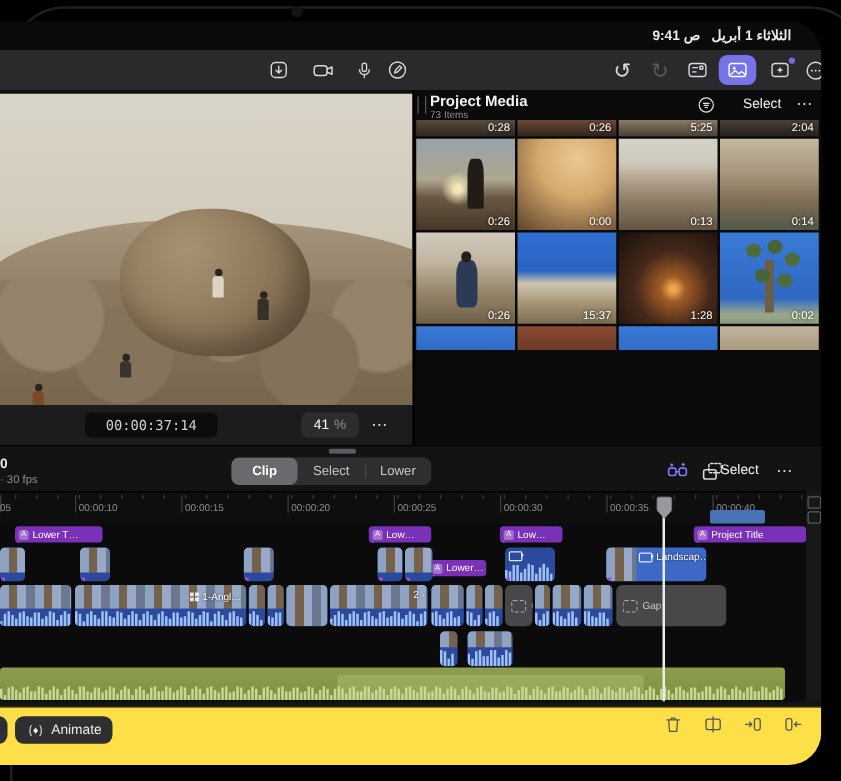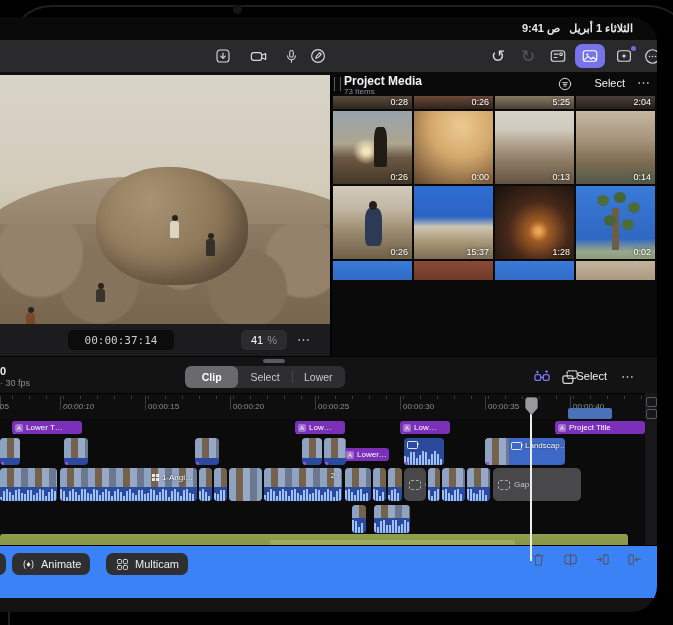--- a/index.html
+++ b/index.html
@@ -132,21 +132,21 @@
   .attach{position:absolute;width:3px;height:3px;background:#9a4ddb;}
   .audio{position:absolute;left:0;background:linear-gradient(180deg,#8d9e4e,#7e9040);border-radius:3px;overflow:hidden;}
   .audio .awav{position:absolute;left:0;right:0;bottom:0;height:11px;display:flex;align-items:flex-end;overflow:hidden;}
   .audio .awav i{flex:0 0 2px;margin-right:1px;background:#c6d893;}
   .audio .alight{position:absolute;left:270px;width:245px;top:6px;bottom:0;background:rgba(222,238,170,.22);border-radius:2px;}
   .playline{position:absolute;width:2px;background:#ececec;z-index:6;}
   .playhead{position:absolute;width:13px;height:18px;background:#98989d;z-index:7;border:1px solid #6a6a6e;box-sizing:border-box;
     clip-path:polygon(0 0,100% 0,100% 60%,50% 100%,0 60%);border-radius:3px;}
   .scrollstrip{position:absolute;left:645px;top:36px;width:12px;height:168px;background:#18181a;}
   .pagebox{position:absolute;left:1px;width:9px;height:8px;border:1px solid #5a5a5e;border-radius:2px;}
-  .bottombar{position:absolute;left:0;top:188px;width:100%;height:52px;background:#3b82f6;border-top:1px solid #000;}
+  .bottombar{position:absolute;left:0;top:208px;width:100%;height:52px;background:#fde047;border-top:1px solid #000;}
   .bbtn{position:absolute;top:7px;height:22px;background:#2f2f31;border-radius:7px;display:flex;align-items:center;gap:5px;
     padding:0 9px;color:#ececee;font-size:11px;}
   .bbtn svg{stroke:currentColor;fill:none;stroke-width:1.4;stroke-linecap:round;stroke-linejoin:round;}
   .sliver{position:absolute;left:-8px;top:7px;width:14px;height:22px;background:#2f2f31;border-radius:7px;}
   .editicon{position:absolute;top:5px;width:18px;height:18px;color:#55555a;}
   .editicon svg{stroke:currentColor;fill:none;stroke-width:1.5;stroke-linecap:round;stroke-linejoin:round;}
 </style>
 </head>
 <body>
 
@@ -376,21 +376,21 @@
           <div class="tick" style="left: 539px; height: 3px;"></div>
           <div class="tick" style="left: 556px; height: 3px;"></div>
           <div class="tick" style="left: 573px; height: 3px;"></div>
           <div class="tick" style="left: 590px; height: 3px;"></div>
           <div class="tick" style="left: 607px; height: 3px;"></div>
           <div class="tick" style="left: 624px; height: 3px;"></div>
           <div class="tick" style="left: 641px; height: 3px;"></div>
           <div class="tick" style="left: 0px; height: 14px;"></div>
           <div class="rlabel" style="left: 0px;">05</div>
           <div class="tick" style="left: 60px; height: 14px;"></div>
-          <div class="rlabel" style="left: 63px; font-style: italic;">00:00:10</div>
+          <div class="rlabel" style="left: 63px;">00:00:10</div>
           <div class="tick" style="left: 145px; height: 14px;"></div>
           <div class="rlabel" style="left: 148px;">00:00:15</div>
           <div class="tick" style="left: 230px; height: 14px;"></div>
           <div class="rlabel" style="left: 233px;">00:00:20</div>
           <div class="tick" style="left: 315px; height: 14px;"></div>
           <div class="rlabel" style="left: 318px;">00:00:25</div>
           <div class="tick" style="left: 400px; height: 14px;"></div>
           <div class="rlabel" style="left: 403px;">00:00:30</div>
           <div class="tick" style="left: 485px; height: 14px;"></div>
           <div class="rlabel" style="left: 488px;">00:00:35</div>
@@ -926,29 +926,20 @@
 
       <div class="bottombar">
         <div class="sliver"></div>
         <div class="bbtn" style="left:12px">
           <svg width="15" height="15" viewBox="0 0 24 24">
               <path d="M6.5 5.5c-2.4 2-2.4 11 0 13M17.5 5.5c2.4 2 2.4 11 0 13"></path>
               <path d="M12 8l3.2 4-3.2 4-3.2-4z" fill="currentColor" stroke="none"></path>
             </svg>
           <span>Animate</span>
         </div>
-        <div class="bbtn" style="left:106px">
-          <svg width="15" height="15" viewBox="0 0 24 24">
-              <rect x="4" y="4" width="6.5" height="6.5" rx="1.5"></rect>
-              <rect x="13.5" y="4" width="6.5" height="6.5" rx="1.5"></rect>
-              <rect x="4" y="13.5" width="6.5" height="6.5" rx="1.5"></rect>
-              <rect x="13.5" y="13.5" width="6.5" height="6.5" rx="1.5"></rect>
-            </svg>
-          <span>Multicam</span>
-        </div>
         <div class="editicon" style="left:530px">
           <svg width="17" height="17" viewBox="0 0 24 24">
               <path d="M5 7h14M10 7V5h4v2M7 7l1 13h8l1-13"></path>
             </svg>
         </div>
         <div class="editicon" style="left:562px">
           <svg width="17" height="17" viewBox="0 0 24 24">
               <rect x="4" y="6" width="16" height="12" rx="2.5"></rect>
               <path d="M12 3.5v17"></path>
             </svg>

